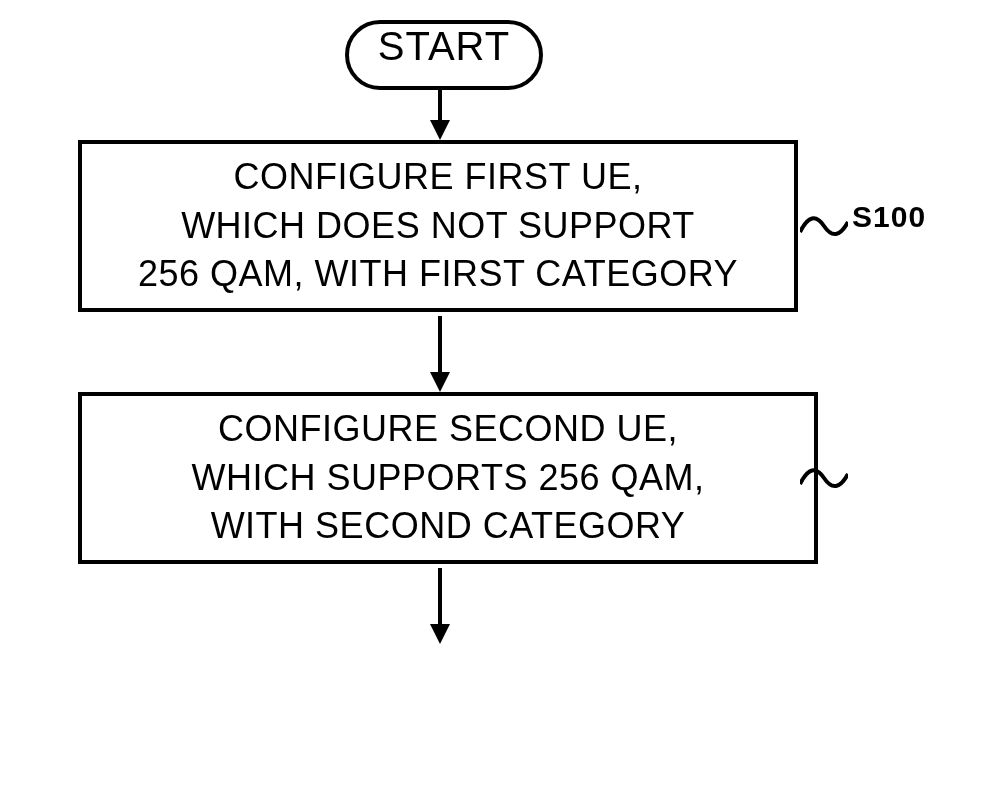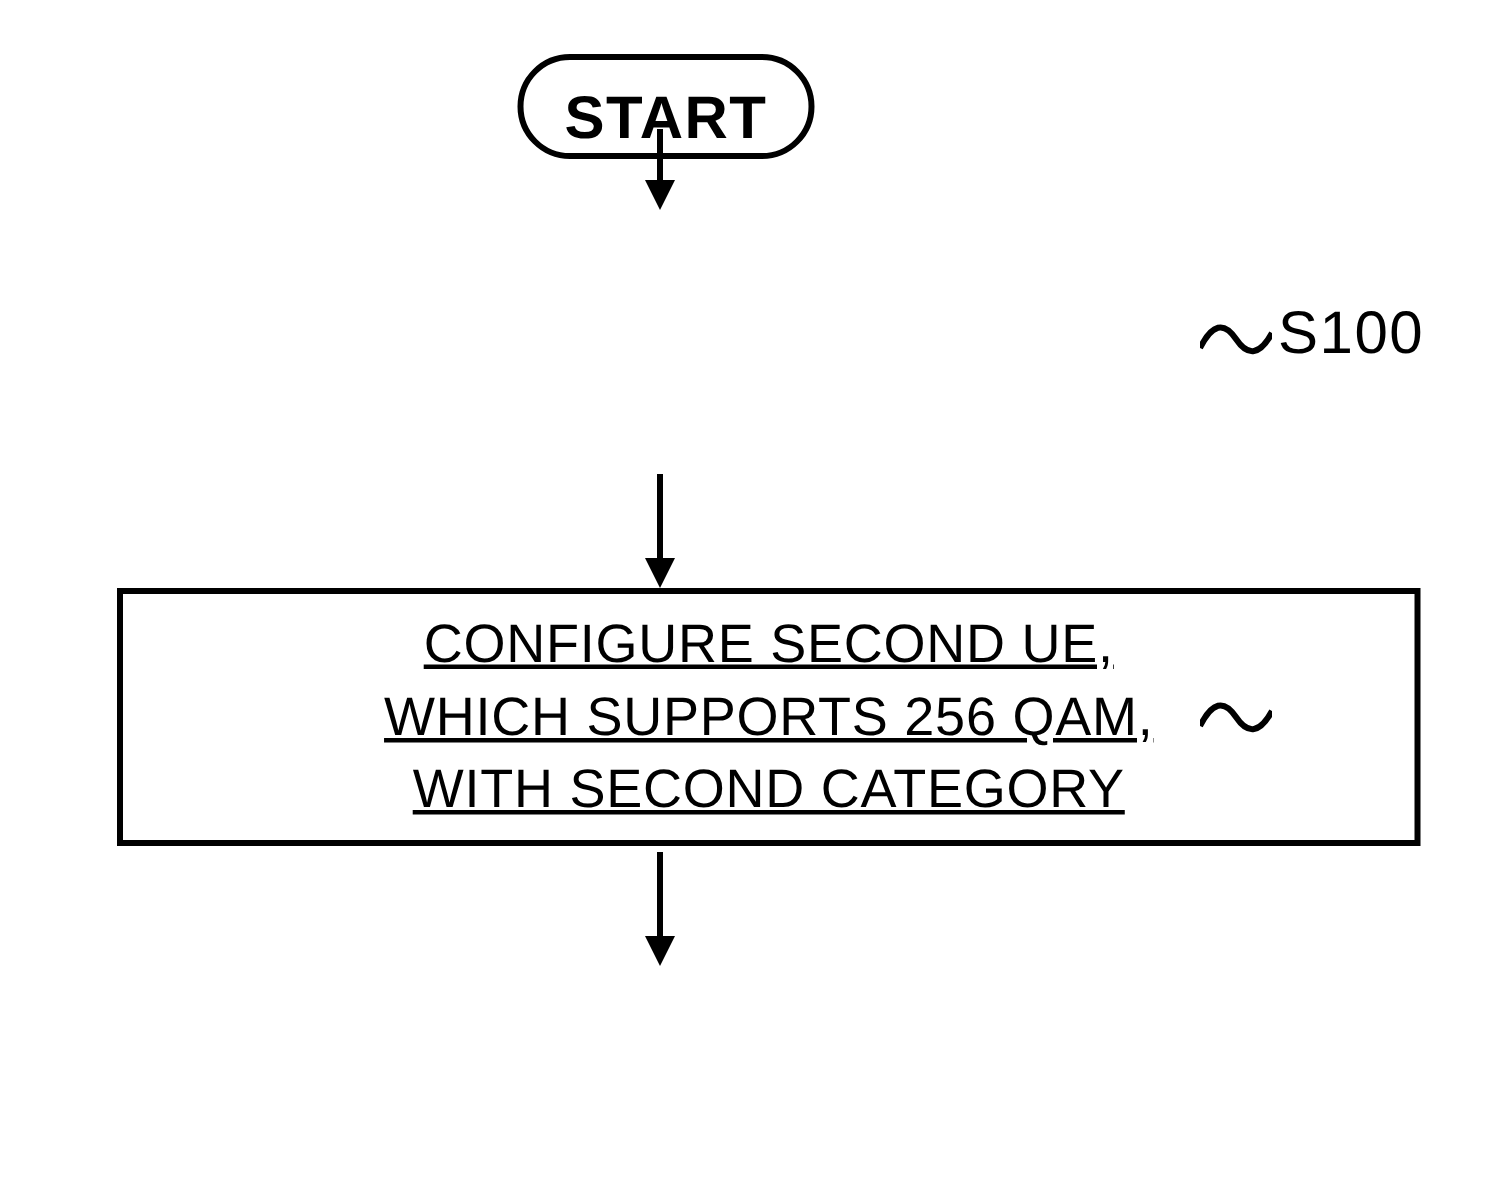--- a/index.html
+++ b/index.html
@@ -15,47 +15,46 @@
     position: absolute;
     left: 0; top: 0;
     width: 999px; height: 790px;
   }
   .terminator {
     position: absolute;
     border: 4px solid #000;
     border-radius: 999px;
     background: #fff;
     display: flex;
-    align-items: flex-end;
+    align-items: flex-start;
     justify-content: center;
     font-size: 40px;
-    font-weight: 700;
+    font-weight: 400;
     letter-spacing: 1px;
-    margin-top: 16px;
   }
   .process {
     position: absolute;
     border: 4px solid #000;
     background: #fff;
     display: flex;
     align-items: center;
     justify-content: center;
     text-align: center;
     font-size: 36px;
     font-weight: 400;
     letter-spacing: 0.5px;
     line-height: 1.35;
     padding: 0 10px;
     box-sizing: border-box;
     white-space: pre-line;
   }
   .step-label {
     position: absolute;
-    font-size: 40px;
-    font-weight: 400;
+    font-size: 30px;
+    font-weight: 700;
     letter-spacing: 1px;
   }
   .connector-tilde {
     position: absolute;
     width: 48px;
     height: 30px;
   }
   svg.arrow {
     position: absolute;
     overflow: visible;
@@ -68,32 +67,37 @@
 
   <div class="terminator" style="left:345px; top:20px; width:190px; height:62px;">
     <span>START</span>
   </div>
 
   <svg class="arrow" style="left:430px; top:86px;" width="20" height="55">
     <line x1="10" y1="0" x2="10" y2="38" stroke="#000" stroke-width="4"></line>
     <polygon points="10,54 0,34 20,34" fill="#000"></polygon>
   </svg>
 
+  <div class="process" style="left:78px; top:140px; width:720px; height:172px;">
+    <span>CONFIGURE FIRST UE,
+WHICH DOES NOT SUPPORT
+256 QAM, WITH FIRST CATEGORY</span>
+  </div>
 
   <svg class="connector-tilde" style="left:800px; top:212px;" viewBox="0 0 48 30">
     <path d="M0 20 Q 12 -4, 24 14 T 48 10" stroke="#000" stroke-width="4" fill="none"></path>
   </svg>
   <div class="step-label" style="left:852px; top:200px;">S100</div>
 
   <svg class="arrow" style="left:430px; top:316px;" width="20" height="78">
     <line x1="10" y1="0" x2="10" y2="60" stroke="#000" stroke-width="4"></line>
     <polygon points="10,76 0,56 20,56" fill="#000"></polygon>
   </svg>
 
-  <div class="process" style="left:78px; top:392px; width:869px; height:172px;text-decoration:underline;">
+  <div class="process" style="left:78px; top:392px; width:740px; height:172px;">
     <span>CONFIGURE SECOND UE,
 WHICH SUPPORTS 256 QAM,
 WITH SECOND CATEGORY</span>
   </div>
 
   <svg class="connector-tilde" style="left:800px; top:464px;" viewBox="0 0 48 30">
     <path d="M0 20 Q 12 -4, 24 14 T 48 10" stroke="#000" stroke-width="4" fill="none"></path>
   </svg>
 
   <svg class="arrow" style="left:430px; top:568px;" width="20" height="78">

